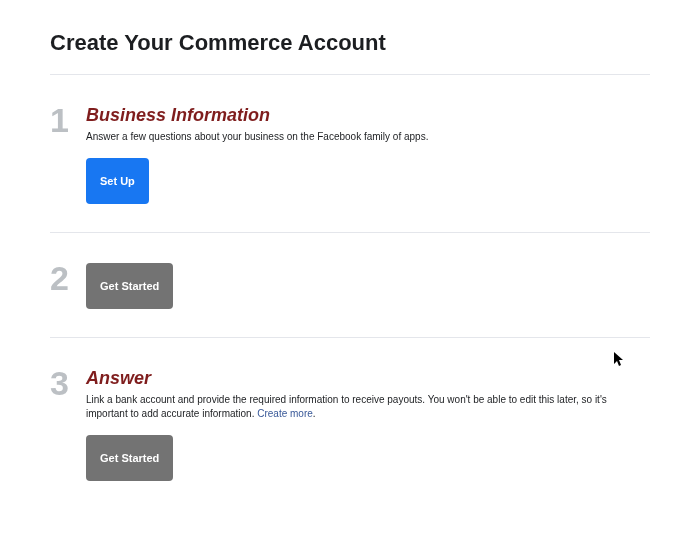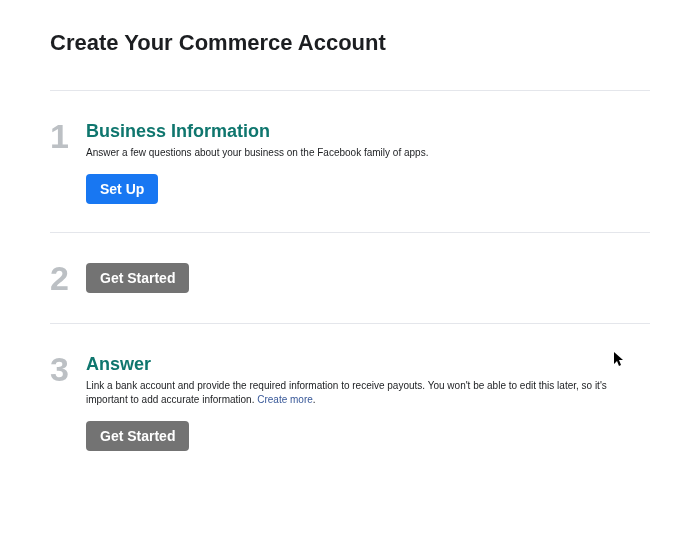--- a/index.html
+++ b/index.html
@@ -12,21 +12,21 @@
       background: #fff;
       width: 700px;
       height: 538px;
       padding: 30px 50px 20px 50px;
       color: #1c1e21;
       position: relative;
     }
     .page-title {
       font-size: 22px;
       font-weight: 700;
-      margin-bottom: 34px;
+      margin-bottom: 18px;
       color: #1c1e21;
     }
     .divider {
       border: none;
       border-top: 1px solid #e4e6eb;
       margin: 0;
     }
     .step {
       display: flex;
       padding: 30px 0 28px 0;
@@ -39,38 +39,39 @@
       flex-shrink: 0;
       line-height: 1;
       margin-top: -2px;
     }
     .step-content {
       flex: 1;
     }
     .step-title {
       font-size: 18px;
       font-weight: 700;
-      color: #0f766e;
+      color: #7f1d1d;
       margin-bottom: 4px;
+      font-style: italic;
     }
     .step-desc {
       font-size: 10px;
       color: #1c1e21;
       line-height: 1.4;
       margin-bottom: 14px;
     }
     .step-link {
       color: #385898;
       text-decoration: none;
     }
     .btn {
       display: inline-block;
-      font-size: 14px;
+      font-size: 11px;
       font-weight: 600;
-      padding: 7px 14px;
+      padding: 17px 14px;
       border-radius: 4px;
       border: none;
       cursor: pointer;
       font-family: inherit;
     }
     .btn-primary {
       background: #1877f2;
       color: #fff;
     }
     .btn-disabled {

